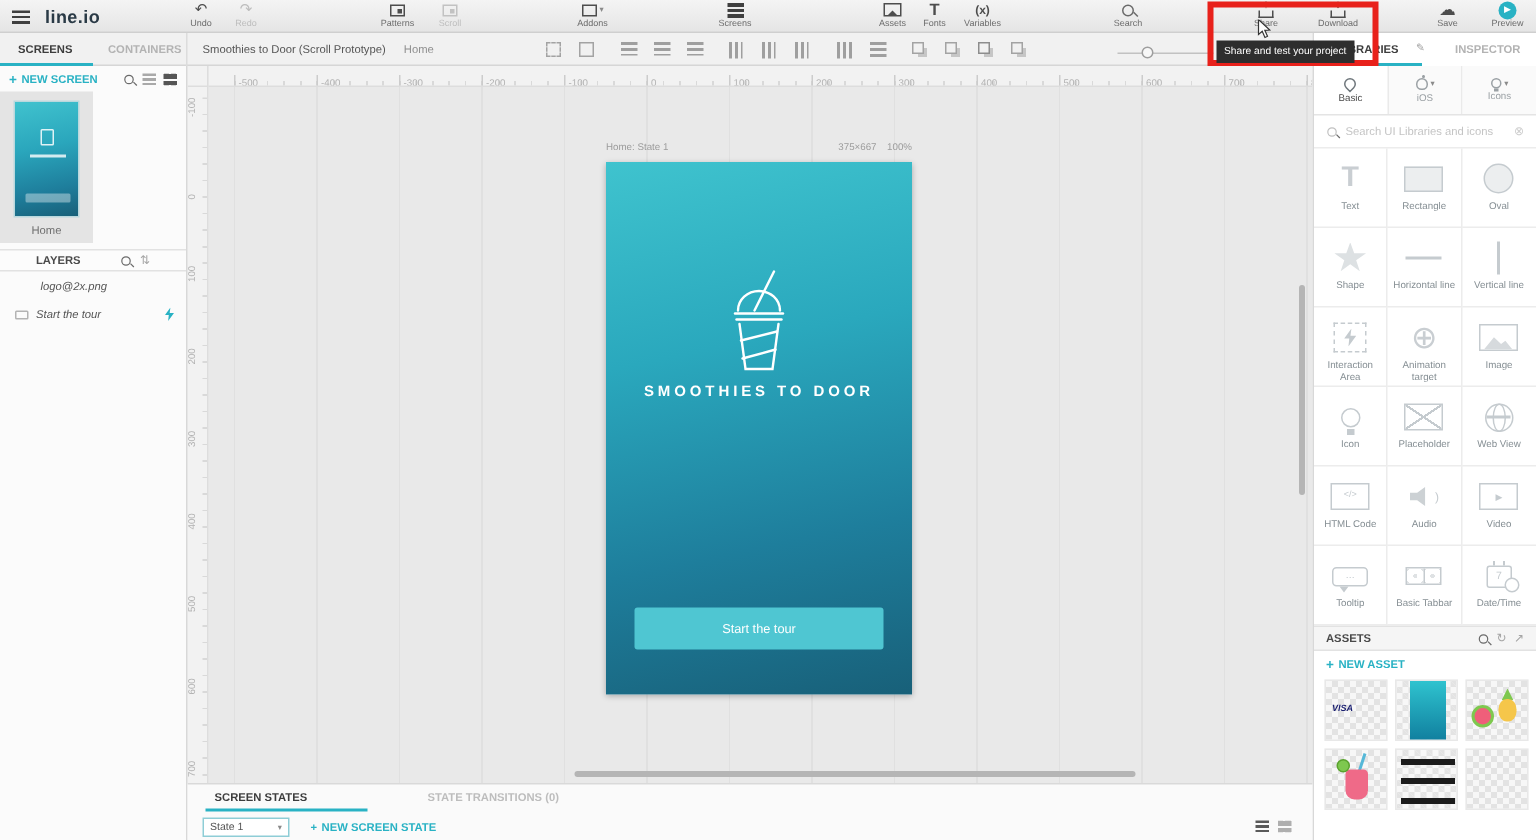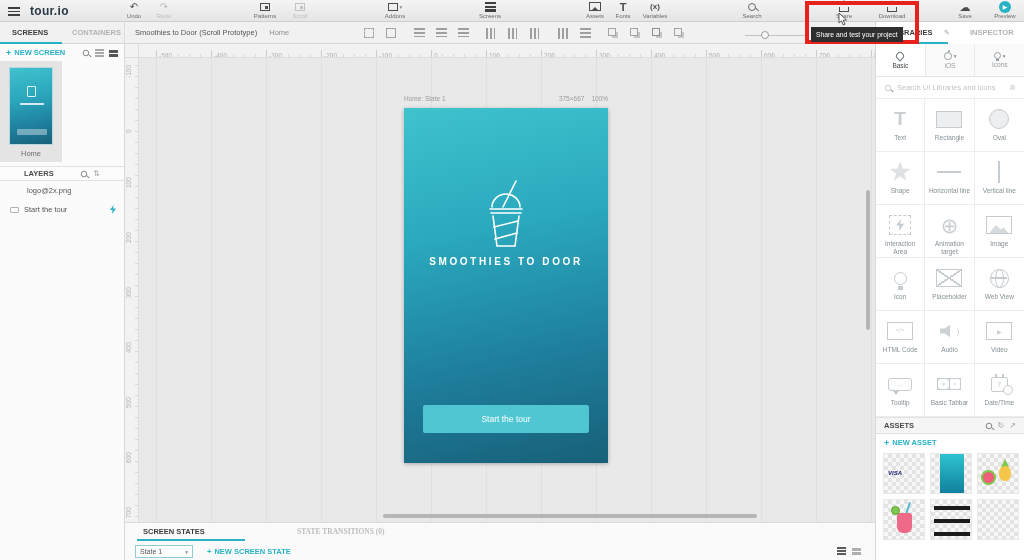--- a/index.html
+++ b/index.html
@@ -84,21 +84,21 @@
   .ob-cup{ position:absolute; left:18px; top:22px; width:9px; height:13px; background:#ef6a88; border-radius:2px 2px 4px 4px;}
   .ob-kiwi{ position:absolute; left:13px; top:20px; width:6px; height:6px; background:#7ec84f; border-radius:50%;}
   .ob-straw{ position:absolute; left:26px; top:14px; width:1.5px; height:10px; background:#56b8d8; transform:rotate(18deg);}
   .ob-btn{ position:absolute; left:9px; bottom:11px; width:26px; height:6px; background:#4fc6d2; border-radius:1px;}
   .ob-dots{ position:absolute; left:16px; bottom:4px; width:14px; height:2px;
      background:repeating-linear-gradient(90deg,#cfcfcf 0 2px,transparent 2px 5px); }
   .lhead{ height:15px; border-top:1px solid #e2e2e2; border-bottom:1px solid #e2e2e2; display:flex;
      align-items:center; padding:0 24px; margin-top:4px; background:#fcfcfc;}
   .lhead .tt{ font-size:7.5px; font-weight:bold; color:#4a4a4a; flex:1; }
   .lhead .hic{ font-size:8px; color:#a5a5a5; margin-left:5px; }
-  .lrow{ height:19px; display:flex; align-items:center; padding-left:10px; font-size:7.5px; color:#555; }
+  .lrow{ height:19px; display:flex; align-items:center; padding-left:10px; font-size:7.5px; color:#555;font-style:italic; }
   .lrow .lic{ margin-right:5px; }
   .ind{ padding-left:27px; }
   .btnic{ width:9px; height:6px; border:1px solid #b3b3b3; border-radius:1px; }
   .swatch{ width:7px; height:10px; background:linear-gradient(180deg,#2fc3cf,#0f7d9d); }
   .bolt{ width:6px; height:9px; background:#29b2c4; margin-left:auto; margin-right:8px;
      clip-path:polygon(60% 0,0 55%,42% 55%,35% 100%,100% 40%,52% 40%); }
 
   
   .canvas{ position:absolute; left:125px; top:44px; width:750px; bottom:38px; background:#e9e9e9; }
   .corner{ position:absolute; left:0; top:0; width:14px; height:14px; background:#f2f2f2;
@@ -243,21 +243,21 @@
 </style>
 </head>
 <body>
 
 <div id="root">
 
   <div class="tb1">
     <div style="position:absolute;left:8px;top:7px;">
         <div class="i-burger"></div>
       </div>
-    <div class="logo">tour.io</div>
+    <div class="logo">line.io</div>
 
     <div class="tbi" style="left:112px">
       <div class="ic">↶</div>
       <div class="lb">Undo</div>
       </div>
     <div class="tbi dis" style="left:142px">
       <div class="ic">↷</div>
       <div class="lb">Redo</div>
       </div>
 
@@ -658,21 +658,21 @@
       <div class="acell checker">
           <div class="a-lines"></div>
         </div>
       <div class="acell checker"></div>
     </div>
   </div>
 
   <div class="bbar">
     <div class="btab" style="left:18px;color:#3d3d3d;">SCREEN STATES</div>
     <div class="underline" style="left:12px;top:16px;width:108px;"></div>
-    <div class="btab" style="left:172px;color:#bdbdbd;font-family:Liberation Serif, serif;">STATE TRANSITIONS (0)</div>
+    <div class="btab" style="left:160px;color:#bdbdbd;">STATE TRANSITIONS (0)</div>
     <div class="bctrl">
       <div class="stateSel">
         <span class="sv">State 1</span>
         <span class="caret">▾</span>
       </div>
       <div class="bnew">
         <span>+</span>
         <span>NEW SCREEN STATE</span>
       </div>
     </div>

